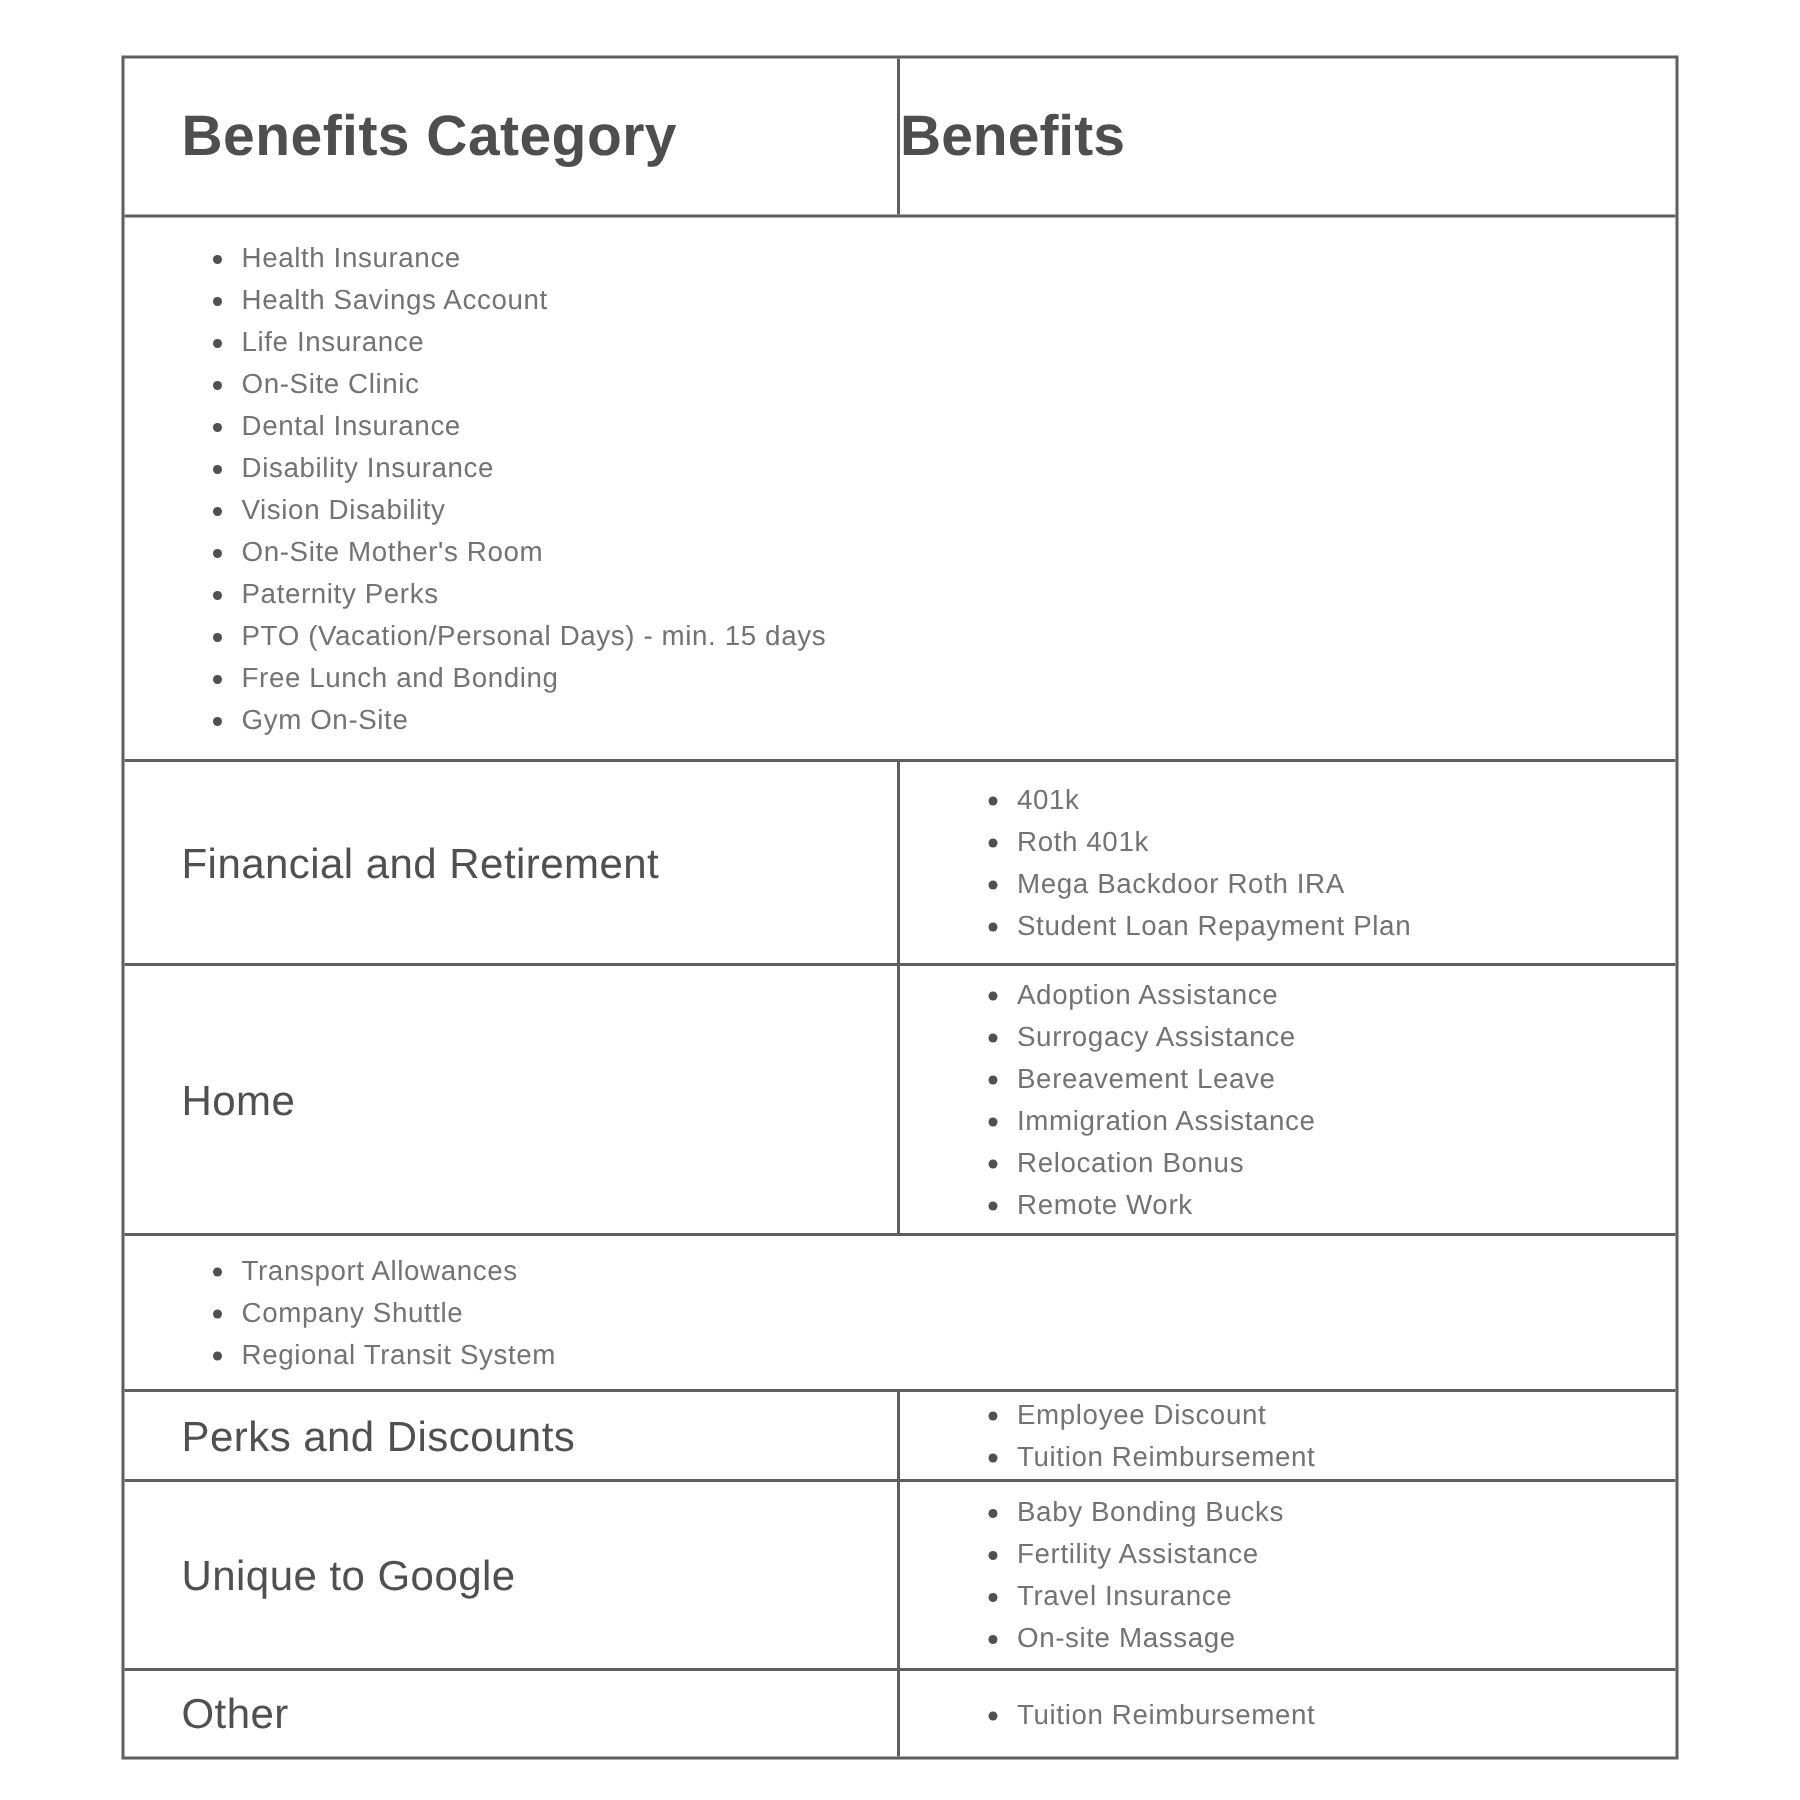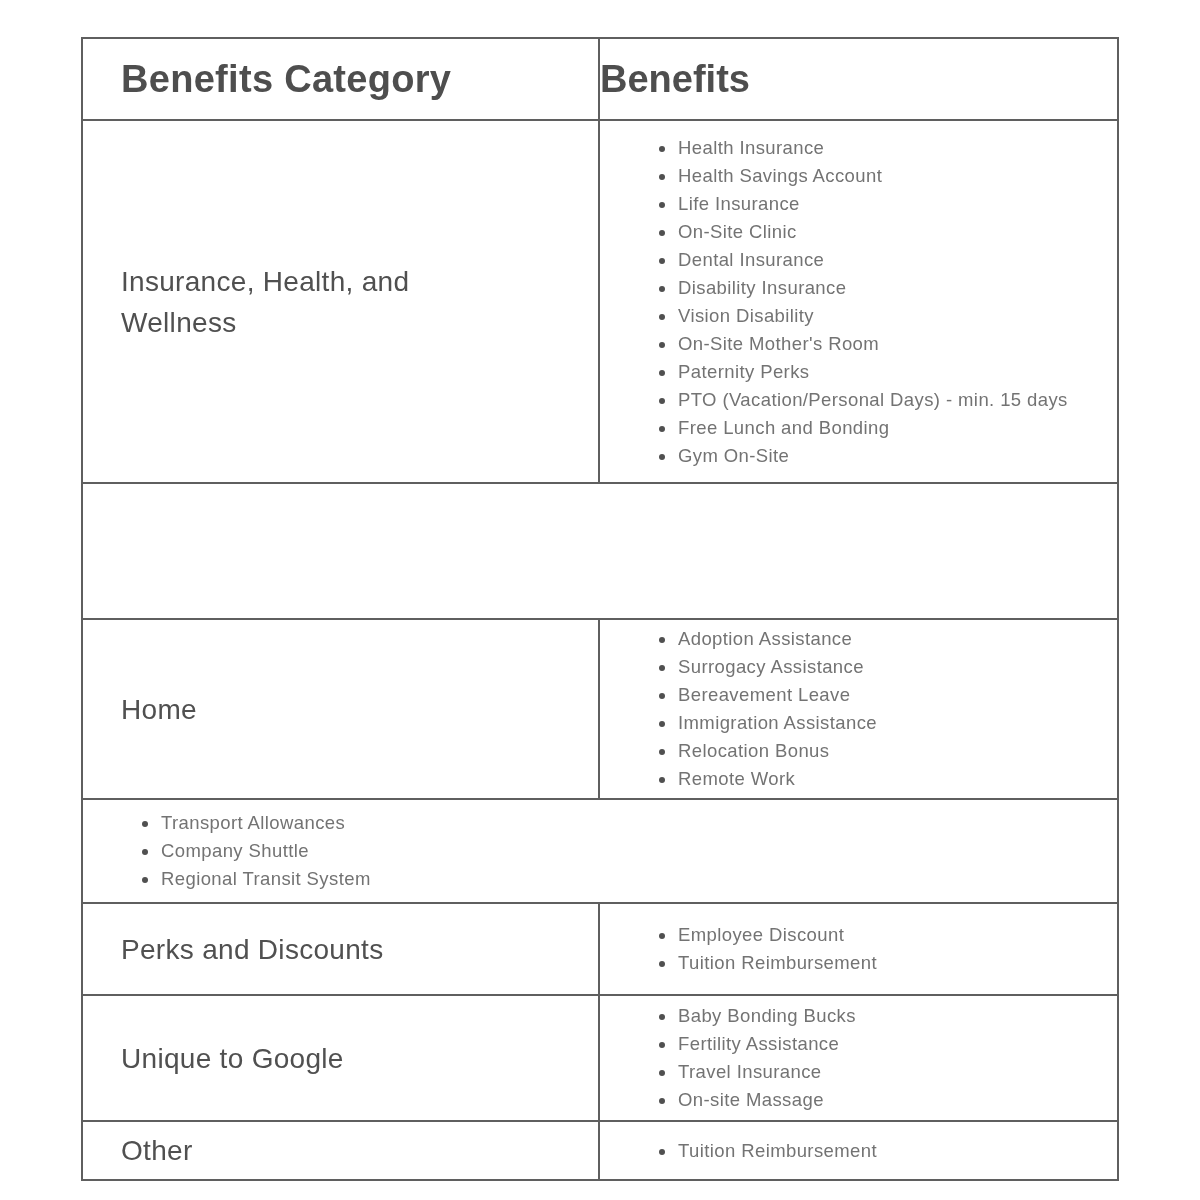--- a/index.html
+++ b/index.html
@@ -13,48 +13,56 @@
   .hdr .ben { font-weight: bold; font-size: 38px; color: #4e4e4e; }
   ul { margin: 0; padding: 0 0 0 78px; list-style: none; }
   li { font-size: 18.5px; line-height: 28px; color: #737373; position: relative; letter-spacing: 0.4px; }
   li::before { content: ""; position: absolute; left: -19px; top: 12px; width: 6px; height: 6px; border-radius: 50%; background: #505050; }
   .cat-text { max-width: 340px; }
 </style>
 </head>
 <body>
 
 <div class="table">
-  <div class="row hdr" style="height:80px;border-radius:10px;">
+  <div class="row hdr" style="height:104px;border-radius:10px;">
     <div class="cat">Benefits Category</div>
     <div class="ben">Benefits</div>
   </div>
 
   <div class="row" style="height:363px;">
-    <div class="cat">
-        <span class="cat-text">Insurance, Health, and Wellness</span>
-      </div>
     <div class="ben">
       <ul>
         <li>Health Insurance</li>
         <li>Health Savings Account</li>
         <li>Life Insurance</li>
         <li>On-Site Clinic</li>
         <li>Dental Insurance</li>
         <li>Disability Insurance</li>
         <li>Vision Disability</li>
         <li>On-Site Mother's Room</li>
         <li>Paternity Perks</li>
         <li>PTO (Vacation/Personal Days) - min. 15 days</li>
         <li>Free Lunch and Bonding</li>
         <li>Gym On-Site</li>
       </ul>
     </div>
   </div>
 
   <div class="row" style="height:136px;">
+    <div class="cat">
+        <span>Financial and Retirement</span>
+      </div>
+    <div class="ben">
+      <ul>
+        <li>401k</li>
+        <li>Roth 401k</li>
+        <li>Mega Backdoor Roth IRA</li>
+        <li>Student Loan Repayment Plan</li>
+      </ul>
+    </div>
   </div>
 
   <div class="row" style="height:180px;">
     <div class="cat">
         <span>Home</span>
       </div>
     <div class="ben">
       <ul>
         <li>Adoption Assistance</li>
         <li>Surrogacy Assistance</li>
@@ -69,21 +77,21 @@
   <div class="row" style="height:104px;">
     <div class="ben">
       <ul>
         <li>Transport Allowances</li>
         <li>Company Shuttle</li>
         <li>Regional Transit System</li>
       </ul>
     </div>
   </div>
 
-  <div class="row" style="height:92px;">
+  <div class="row" style="height:60px;">
     <div class="cat">
         <span>Perks and Discounts</span>
       </div>
     <div class="ben">
       <ul>
         <li>Employee Discount</li>
         <li>Tuition Reimbursement</li>
       </ul>
     </div>
   </div>

